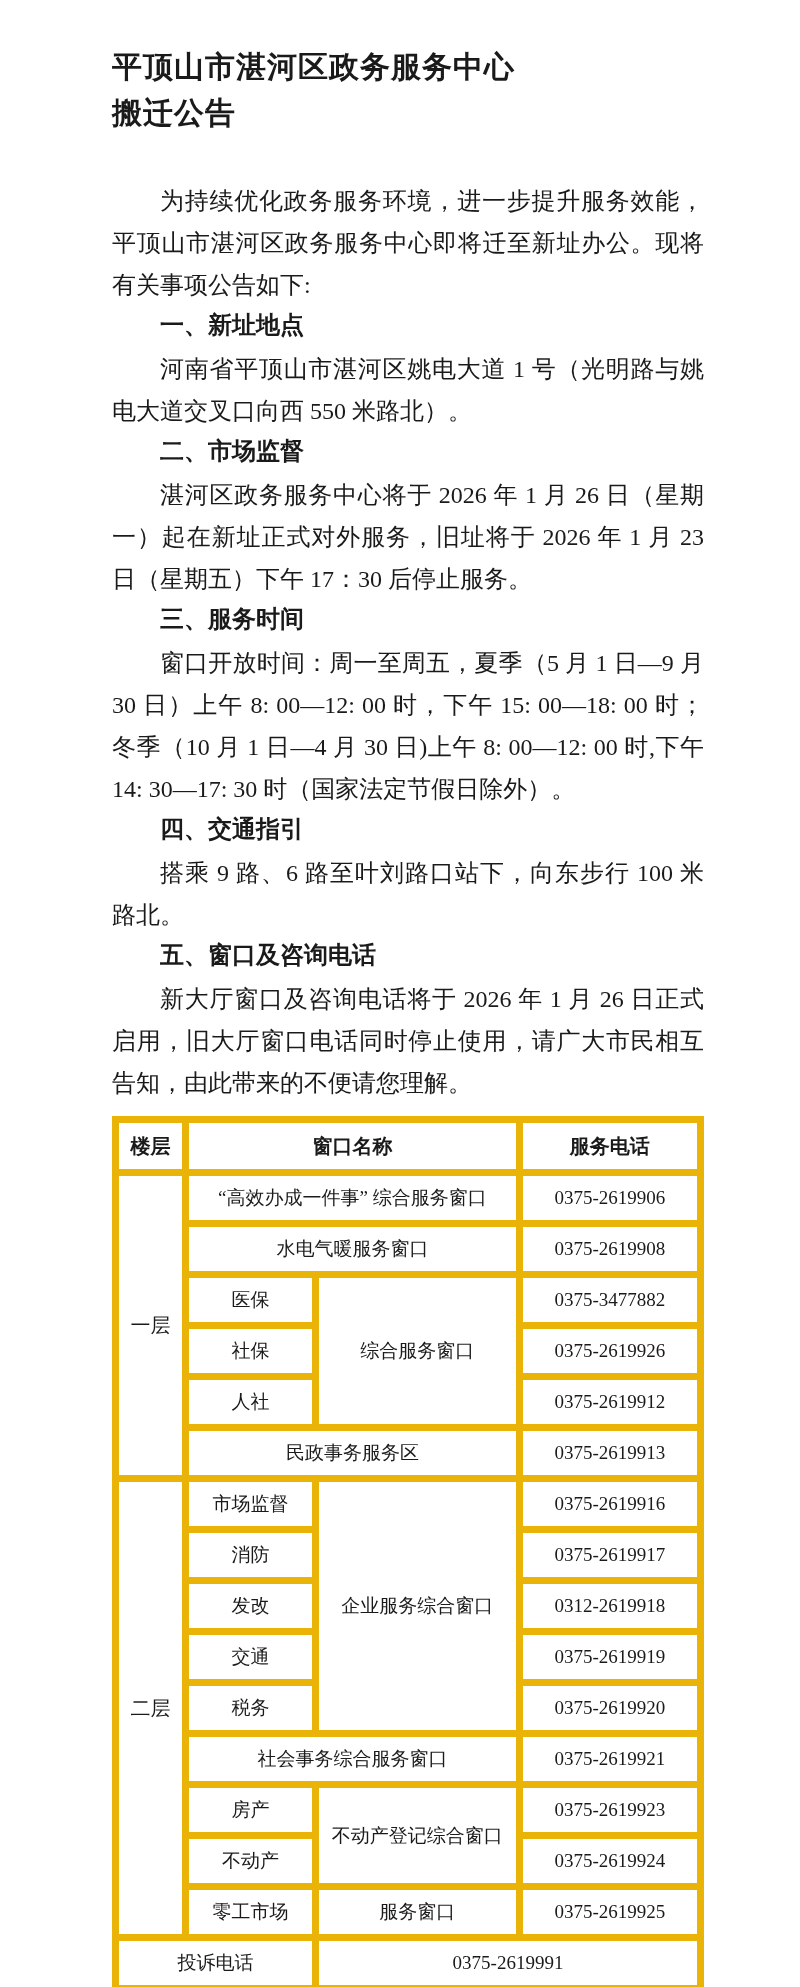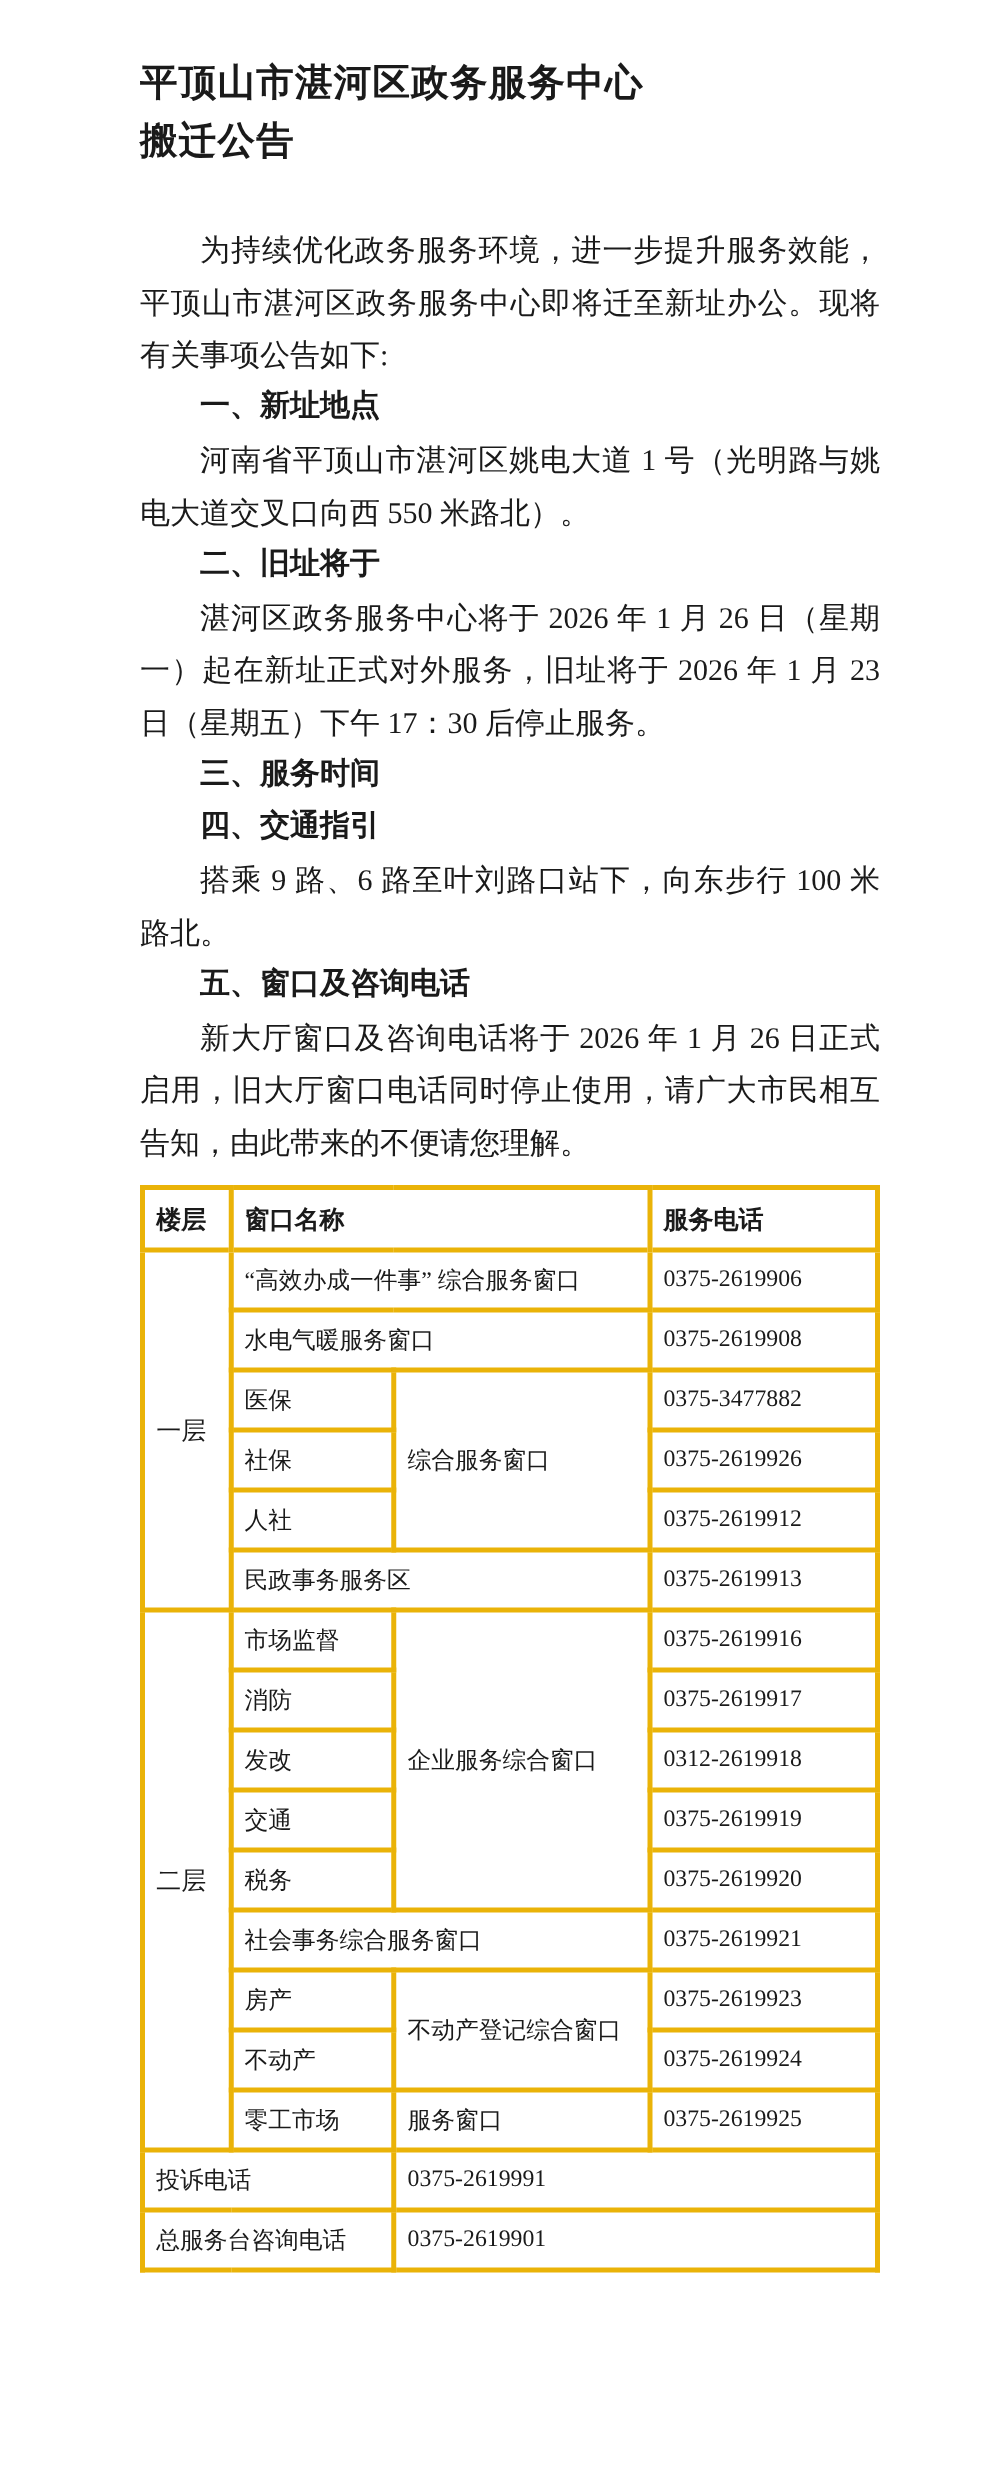--- a/index.html
+++ b/index.html
@@ -45,22 +45,22 @@
     text-indent: 2em;
   }
   table.contact-table {
     width: 100%;
     border-collapse: collapse;
     margin-top: 12px;
     table-layout: fixed;
   }
   .contact-table th,
   .contact-table td {
-    border: 4px solid #eab308;
-    text-align: left;
+    border: 7px solid #eab308;
+    text-align: center;
     vertical-align: middle;
     padding: 0 9px;
     overflow: hidden;
   }
   .contact-table th {
     font-family: "Liberation Sans", "DejaVu Sans", sans-serif;
     font-size: 20px;
     font-weight: bold;
     height: 46px;
     border-bottom-width: 2px;
@@ -79,24 +79,25 @@
   <h1 class="doc-title">
     <span class="title-line">平顶山市湛河区政务服务中心</span>
     <span class="title-line">搬迁公告</span>
   </h1>
 
   <p class="para intro">为持续优化政务服务环境，进一步提升服务效能，平顶山市湛河区政务服务中心即将迁至新址办公。现将有关事项公告如下:</p>
 
   <h2 class="sec-heading">一、新址地点</h2>
   <p class="para">河南省平顶山市湛河区姚电大道 1 号（光明路与姚电大道交叉口向西 550 米路北）。</p>
 
-  <h2 class="sec-heading">二、旧址将于</h2>
+  <h2 class="sec-heading">二、市场监督</h2>
   <p class="para">湛河区政务服务中心将于 2026 年 1 月 26 日（星期一）起在新址正式对外服务，旧址将于 2026 年 1 月 23 日（星期五）下午 17：30 后停止服务。</p>
 
   <h2 class="sec-heading">三、服务时间</h2>
+  <p class="para">窗口开放时间：周一至周五，夏季（5 月 1 日—9 月 30 日）上午 8: 00—12: 00 时，下午 15: 00—18: 00 时；冬季（10 月 1 日—4 月 30 日)上午 8: 00—12: 00 时,下午 14: 30—17: 30 时（国家法定节假日除外）。</p>
 
   <h2 class="sec-heading">四、交通指引</h2>
   <p class="para">搭乘 9 路、6 路至叶刘路口站下，向东步行 100 米路北。</p>
 
   <h2 class="sec-heading">五、窗口及咨询电话</h2>
   <p class="para">新大厅窗口及咨询电话将于 2026 年 1 月 26 日正式启用，旧大厅窗口电话同时停止使用，请广大市民相互告知，由此带来的不便请您理解。</p>
 
   <table class="contact-table">
     <colgroup>
       <col style="width:12%">

